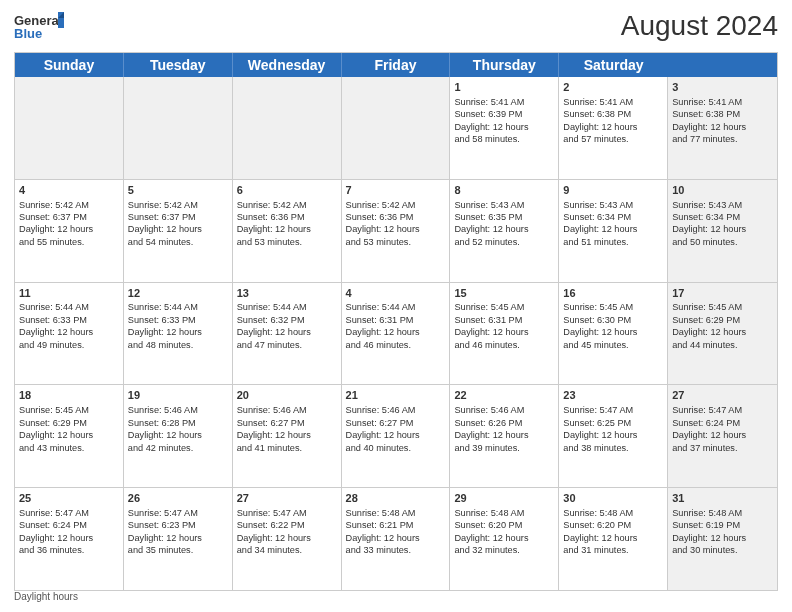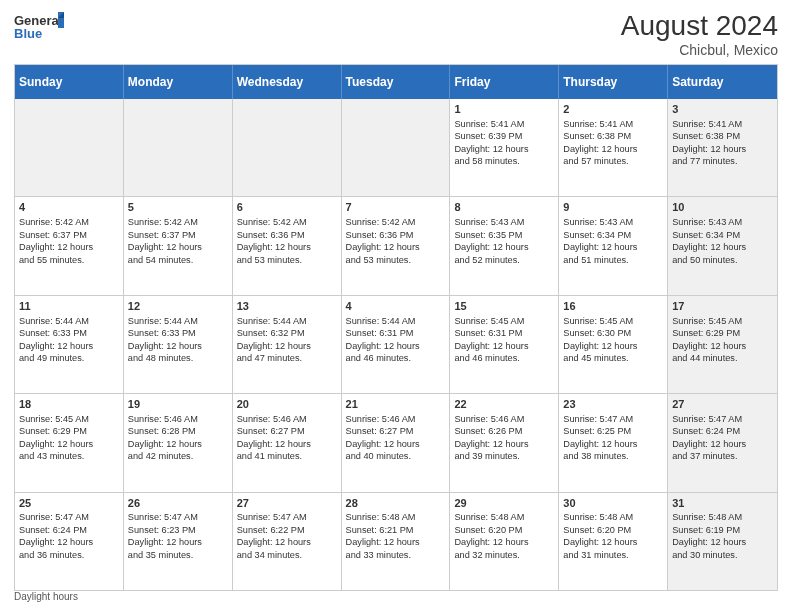--- a/index.html
+++ b/index.html
@@ -46,24 +46,24 @@
       flex-direction: column;
       border: 1px solid #ccc;
     }
     .cal-header {
       display: grid;
       grid-template-columns: repeat(7, 1fr);
       background: #2a6ebb;
     }
     .cal-header-cell {
       color: #fff;
-      font-size: 12px;
+      font-size: 14px;
       font-weight: bold;
-      padding: 10px 4px;
-      text-align: left;
+      padding: 4px 4px;
+      text-align: center;
       border-right: 1px solid #5a8ecc;
     }
     .cal-header-cell:last-child { border-right: none; }
     .cal-body {
       display: flex;
       flex-direction: column;
       flex: 1;
     }
     .cal-row {
       display: grid;
@@ -104,30 +104,28 @@
     <div class="logo">
   <svg width="50" height="36" viewBox="0 0 50 36">
     <text x="0" y="15" font-size="13" font-weight="bold" fill="#333" font-family="Arial">General</text>
     <text x="0" y="28" font-size="13" font-weight="bold" fill="#2a6ebb" font-family="Arial">Blue</text>
     <polygon points="44,2 50,2 50,18 44,18" fill="#2a6ebb"></polygon>
     <polygon points="44,8 50,2 50,8" fill="#1a4e8a"></polygon>
   </svg>
 </div>
     <div class="title-block">
       <div class="main-title">August 2024</div>
-      <div class="subtitle">Chicbul, Mexico</div>
     </div>
   </div>
 
   <div class="calendar">
     <div class="cal-header">
     <div class="cal-header-cell">Sunday</div>
-        <div class="cal-header-cell">Monday</div>
+        <div class="cal-header-cell">Tuesday</div>
         <div class="cal-header-cell">Wednesday</div>
-        <div class="cal-header-cell">Tuesday</div>
         <div class="cal-header-cell">Friday</div>
         <div class="cal-header-cell">Thursday</div>
         <div class="cal-header-cell">Saturday</div>
       </div>
     <div class="cal-body">
     <div class="cal-row">
           <div class="cal-cell shaded empty"></div>
           <div class="cal-cell shaded empty"></div>
           <div class="cal-cell shaded empty"></div>
           <div class="cal-cell shaded empty"></div>

